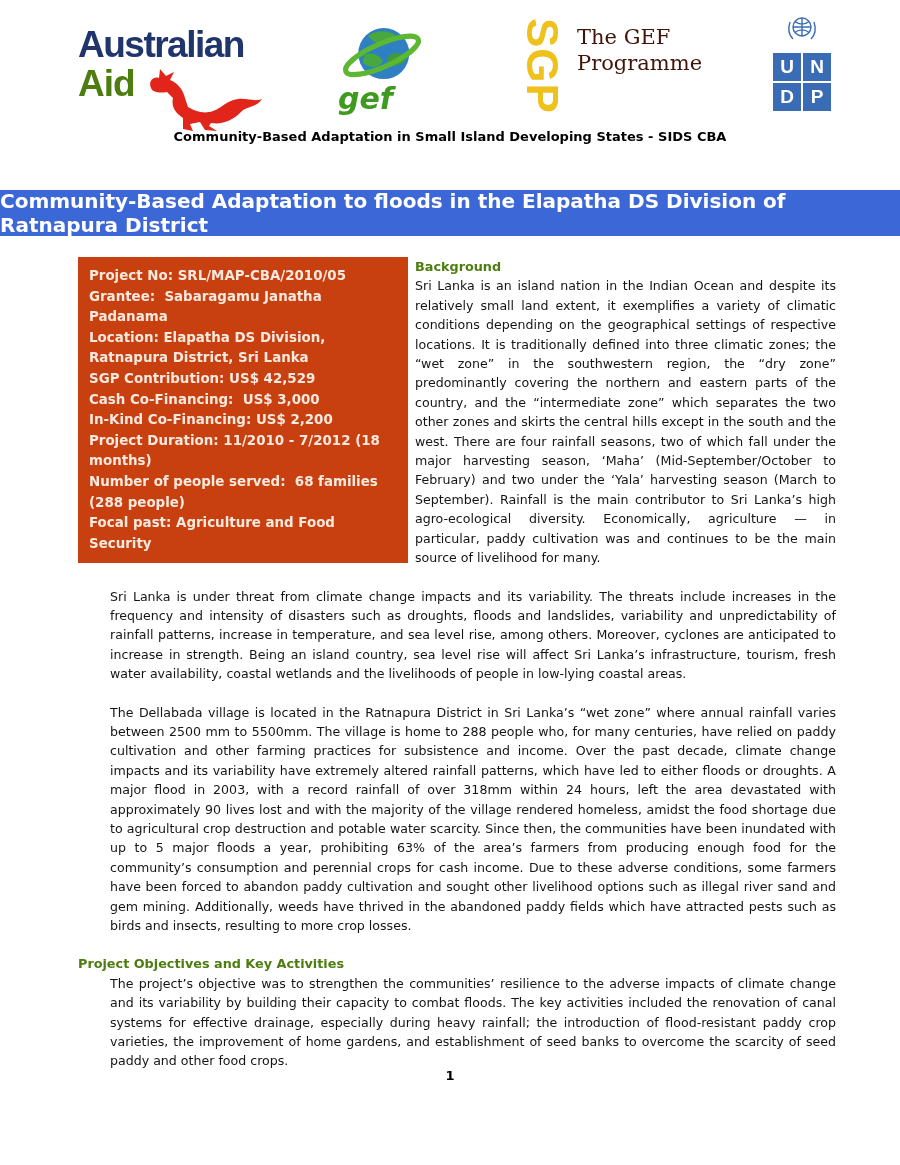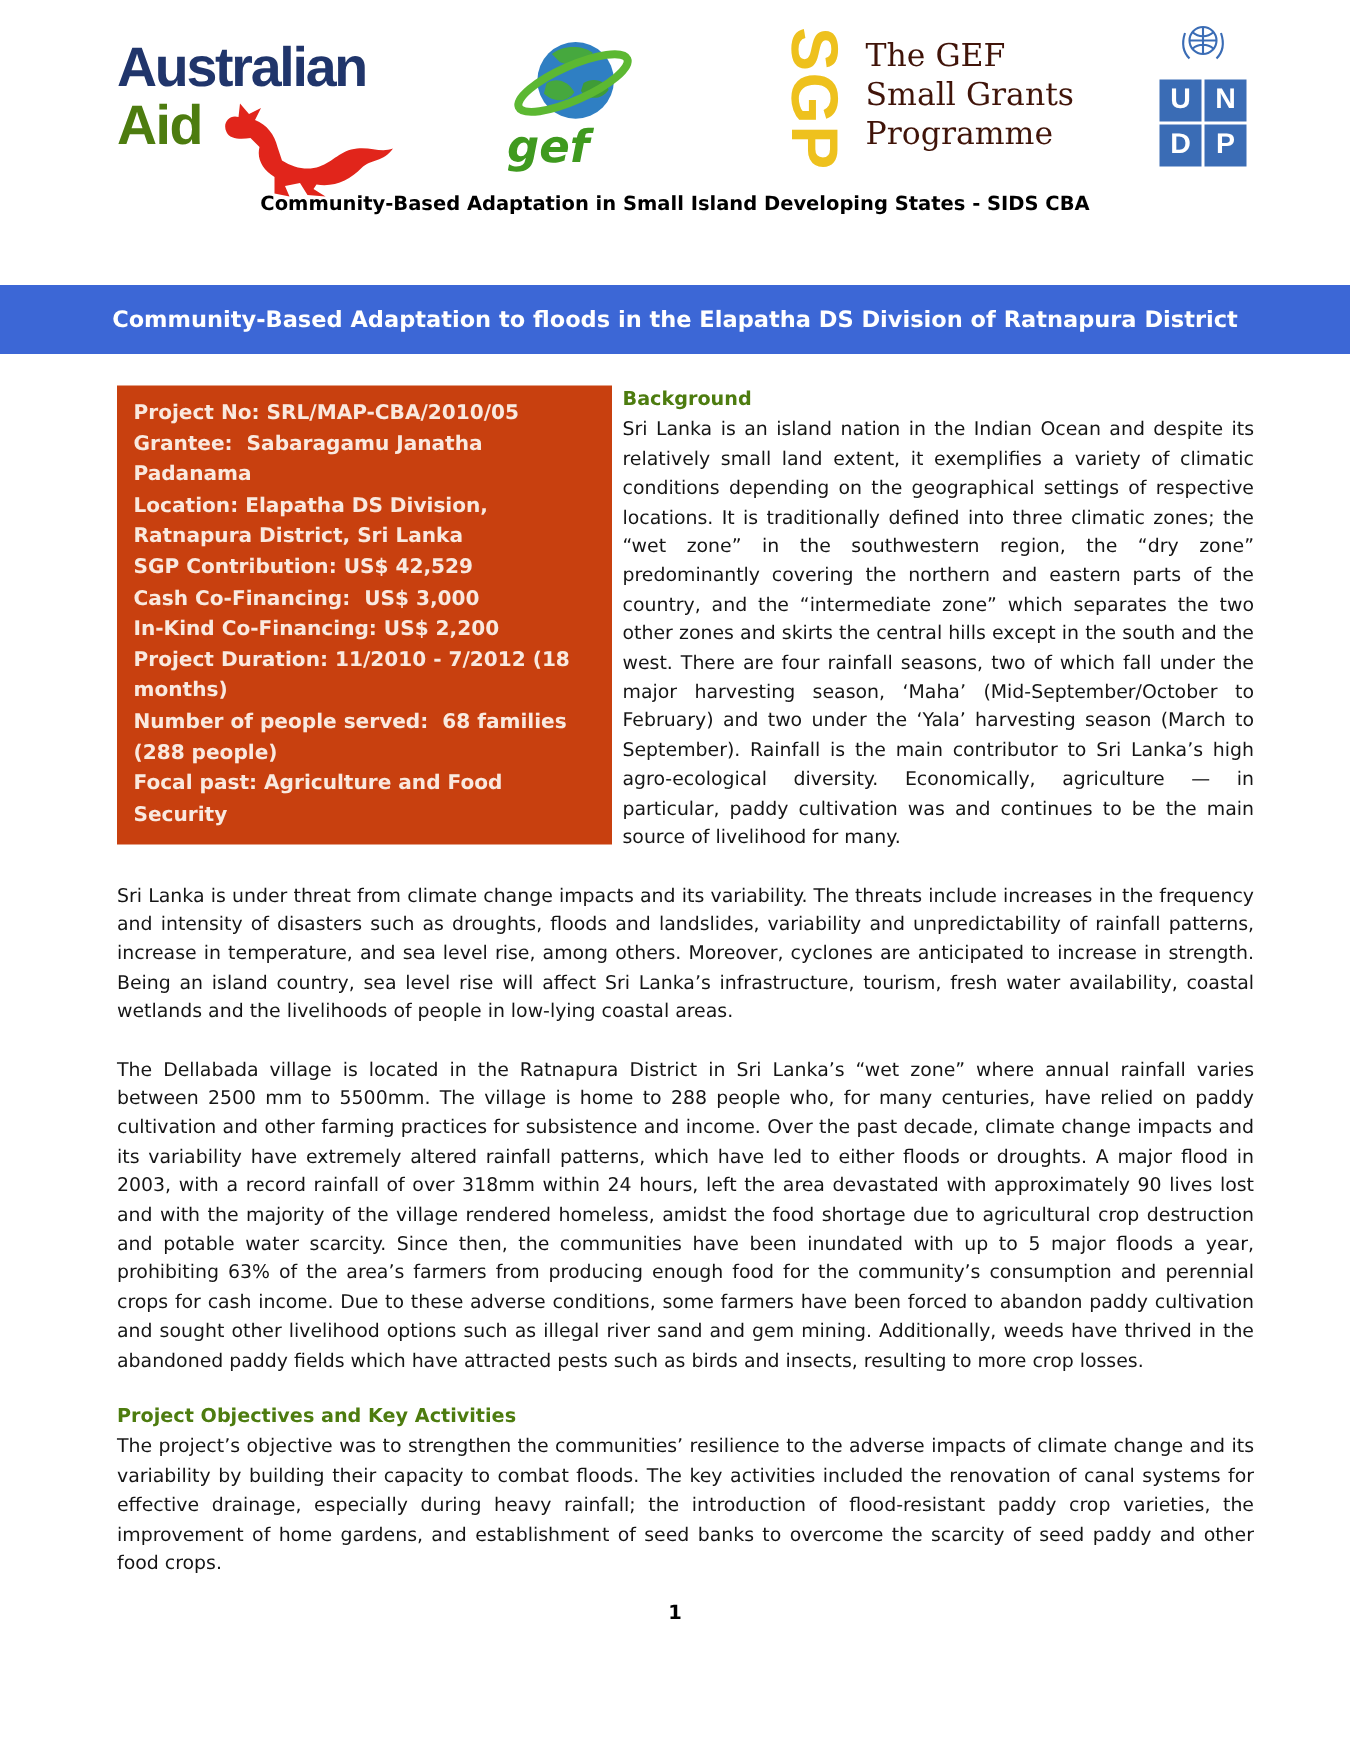--- a/index.html
+++ b/index.html
@@ -30,31 +30,31 @@
   .undp-grid{display:grid;grid-template-columns:28px 28px;grid-gap:2px;justify-content:center;margin-top:1px;}
   .undp-cell{width:28px;height:28px;background:#3a6cb5;color:#fff;display:flex;align-items:center;
              justify-content:center;font-family:"Liberation Sans",sans-serif;font-weight:bold;font-size:19px;}
 
   
   .doc-title{position:absolute;left:0;top:127px;width:100%;text-align:center;
              font-weight:bold;font-size:13px;line-height:19px;color:#000;}
 
   .banner{position:absolute;left:0;top:190px;width:100%;height:46px;background:#3c67d6;
           display:flex;align-items:center;justify-content:center;}
-  .banner span{color:#ffffff;font-weight:bold;font-size:15px;}
+  .banner span{color:#ffffff;font-weight:bold;font-size:20px;}
 
   
   .content{position:absolute;left:78px;top:257px;width:758px;font-size:12.6px;
            line-height:19.4px;text-align:justify;}
   .project-box{float:left;width:330px;box-sizing:border-box;margin:0 7px 5px 0;
                padding:9px 11px;background:#c8400f;color:#f9e9df;font-weight:bold;
                font-size:13.4px;line-height:20.6px;text-align:left;}
   .pbline{white-space:pre-wrap;}
   .section-heading{margin:0;font-size:12.8px;font-weight:bold;color:#4d7c0f;text-align:left;}
-  .content p{margin:0 0 19px 0;}
+  .content p{margin:0 0 19px 0;padding-left:32px;}
   .gap-above{margin-top:2px;}
 
   .page-number{position:absolute;left:0;top:1068px;width:100%;text-align:center;
                font-weight:bold;font-size:13px;color:#000;}
 </style>
 </head>
 <body>
 
 <div class="page">
 
@@ -78,21 +78,20 @@
         <path fill="#3f9c37" d="M58,42 C66,37 75,41 77,47 C71,56 60,54 56,48 Z"></path>
         <ellipse cx="50" cy="42" rx="45" ry="13" fill="none" stroke="#5cb832" stroke-width="6" transform="rotate(-24 50 42)"></ellipse>
       </svg>
       <div class="gef-text">gef</div>
     </div>
 
     <div class="sgp-logo">
       <div class="sgp-acronym">SGP</div>
       <div class="sgp-lines">
         <div>The GEF</div>
-        <div>Small Grants</div>
         <div>Programme</div>
       </div>
     </div>
 
     <div class="undp-logo">
       <svg width="36" height="36" viewBox="0 0 36 36">
         <g stroke="#3a6cb5" fill="none" stroke-width="1.4">
           <circle cx="18" cy="15" r="9"></circle>
           <path d="M9,15 H27 M18,6 V24 M11,9.5 C15,13 21,13 25,9.5 M11,20.5 C15,17 21,17 25,20.5"></path>
           <path d="M6,10 C4,16 4,22 9,27 M30,10 C32,16 32,22 27,27"></path>

